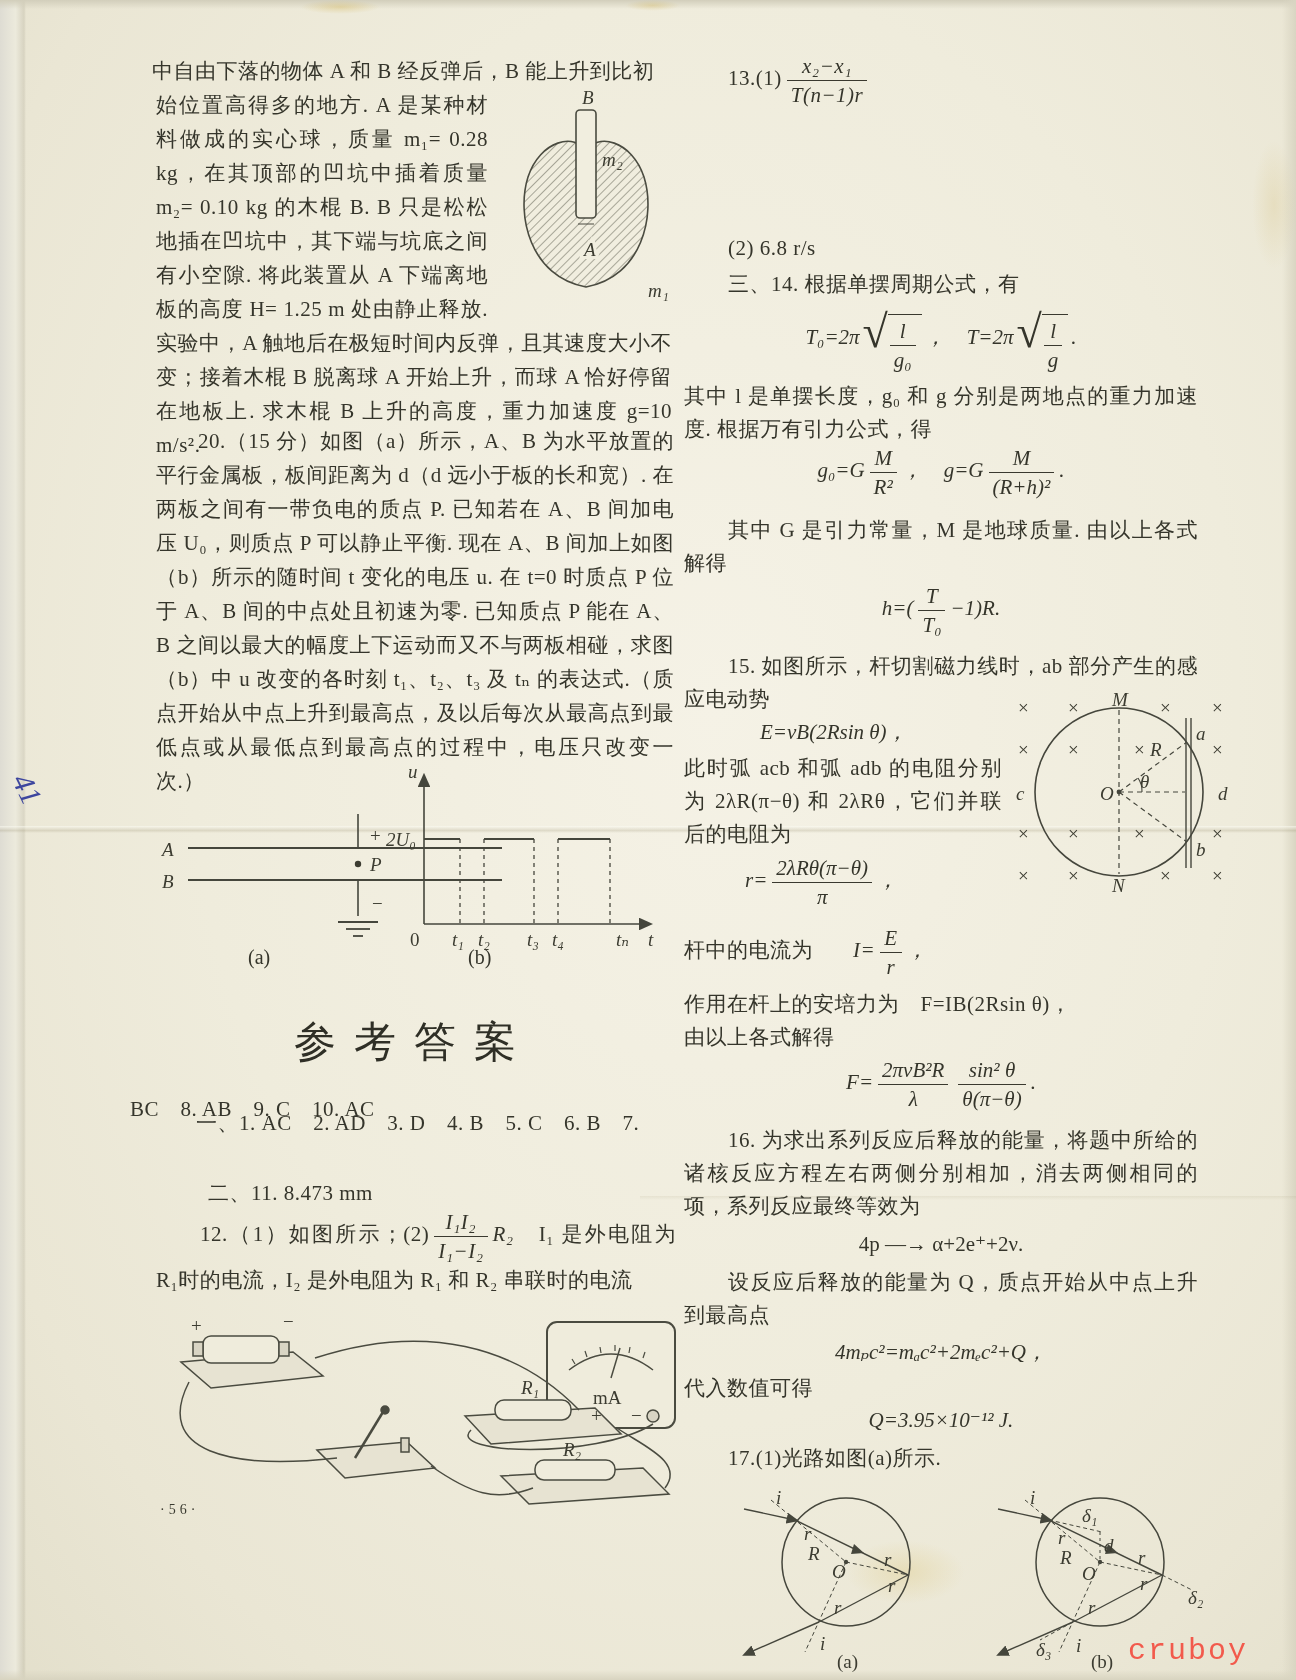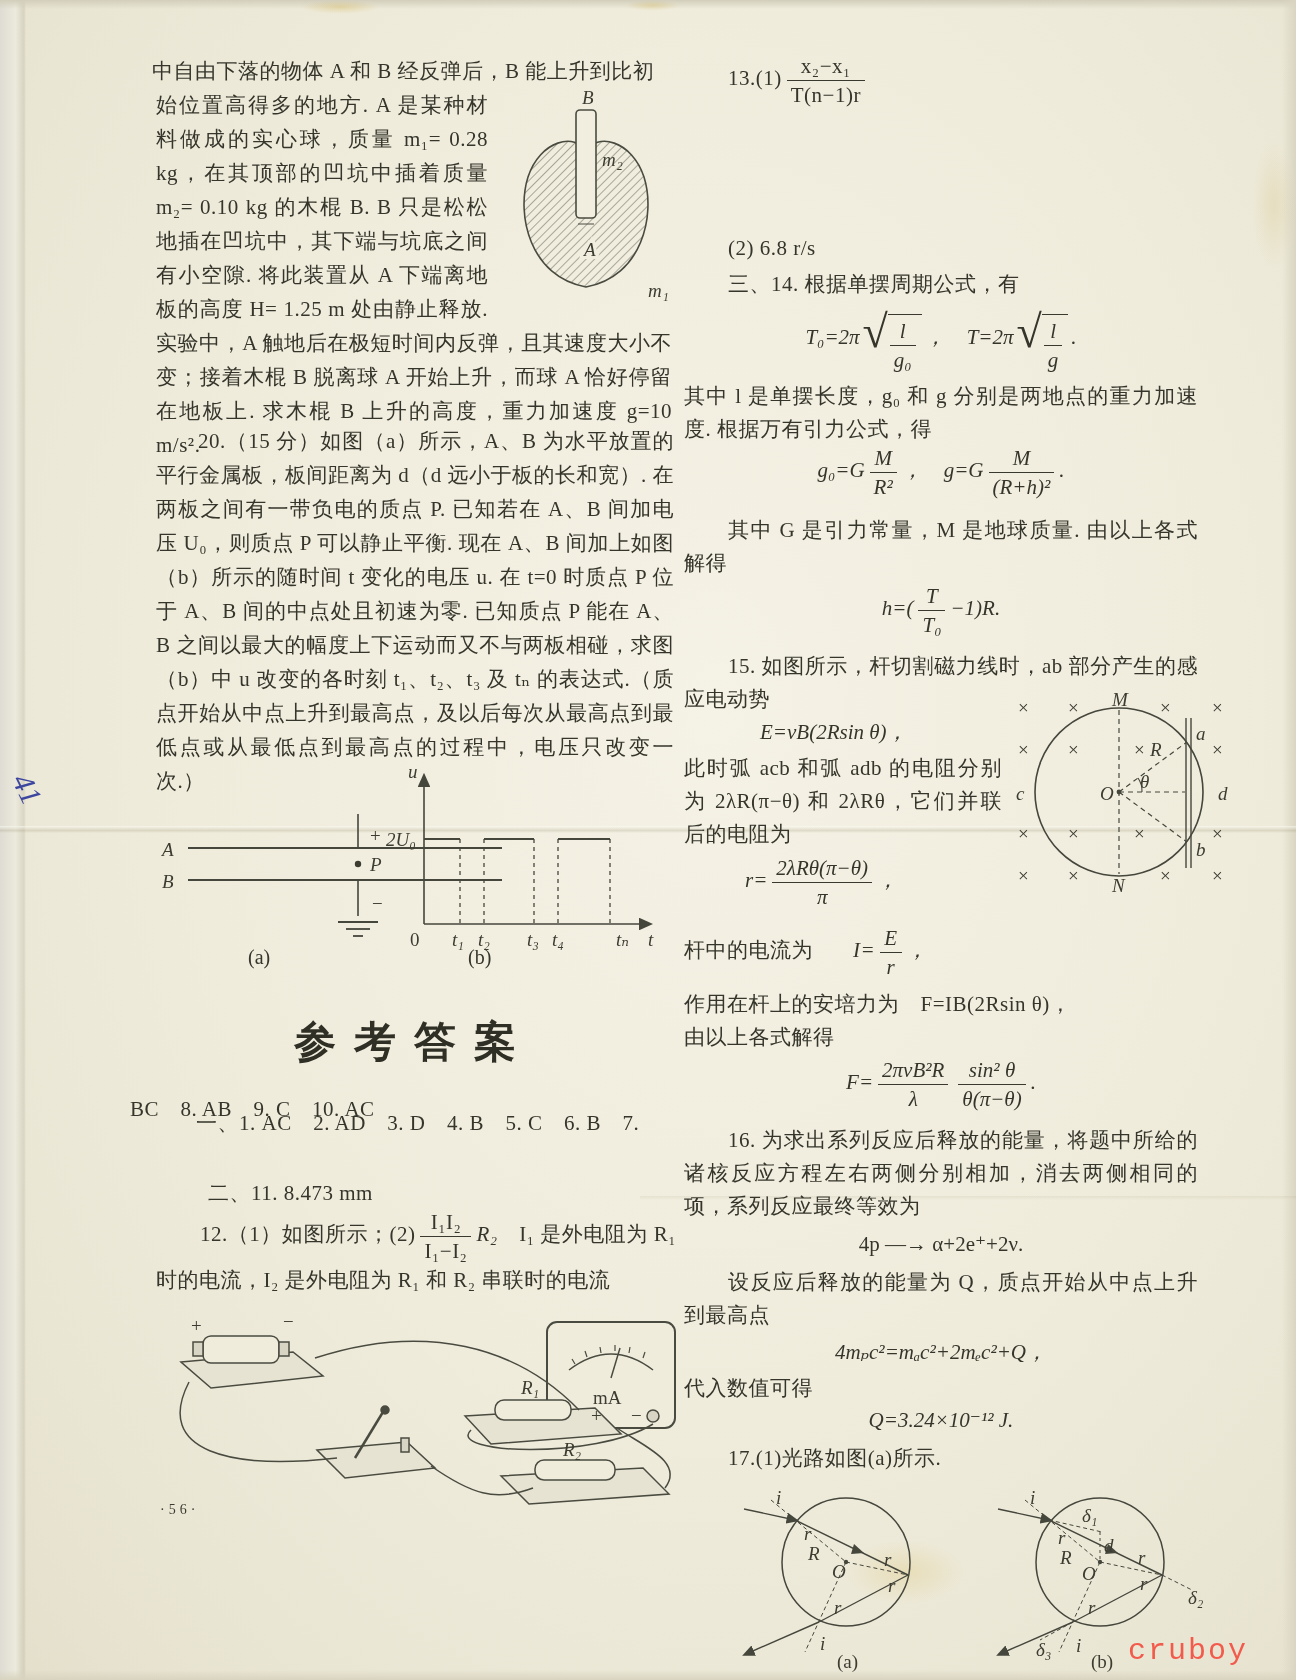--- a/index.html
+++ b/index.html
@@ -5,21 +5,21 @@
   html,body{margin:0;padding:0}
   body{width:1296px;height:1680px;position:relative;overflow:hidden;
        font-family:"Liberation Serif","DejaVu Serif",serif;
        background:radial-gradient(ellipse at 55% 42%, #f5f2e6 0%, #efecdc 52%, #eae6d4 80%, #e3dfcb 100%);}
   .abs{position:absolute}
   .t{font-size:21px;line-height:34px;color:#35352b;text-align:justify;letter-spacing:.5px}
   .rt{line-height:33px}
   .ind{text-indent:2em}
   .ctr{text-align:center}
   .math{font-family:"Liberation Serif","DejaVu Serif",serif;font-style:italic}
-  .frac{display:inline-block;vertical-align:middle;text-align:center;margin:0 5px;line-height:1.15}
+  .frac{display:inline-block;vertical-align:middle;text-align:center;margin:0 5px;font-style:italic;line-height:1.15}
   .frac .fn{display:block;padding:0 4px 2px;border-bottom:1.5px solid #3a392f}
   .frac .fd{display:block;padding:2px 4px 0}
   .sqrt{display:inline-flex;align-items:flex-start;vertical-align:middle;margin:0 3px}
   .sqrt .rad{font-style:normal;font-size:46px;line-height:40px;transform:translateY(6px)}
   .sqrt .inner{border-top:1.6px solid #3a392f;padding:4px 6px 0 2px;margin-top:8px}
   .formula{font-size:21px;color:#35352b}
   svg{overflow:visible}
   svg text{font-family:"Liberation Serif","DejaVu Serif",serif;fill:#3c3c31;font-size:19px}
   .cap{font-size:20px;color:#35352b}
   .edge{pointer-events:none}
@@ -101,21 +101,21 @@
   <line x1="224" y1="95" x2="224" y2="180" stroke="#45463c" stroke-width="1.3" stroke-dasharray="4 4"></line>
   <text x="24" y="202">0</text>
   <text x="66" y="202" font-style="italic">t₁</text>
   <text x="92" y="202" font-style="italic">t₂</text>
   <text x="141" y="202" font-style="italic">t₃</text>
   <text x="166" y="202" font-style="italic">t₄</text>
   <text x="230" y="202" font-style="italic">tₙ</text>
 </svg>
 <div class="abs cap" style="left:468px;top:946px">(b)</div>
 
-<div class="abs" style="left:156px;top:1014px;width:516px;text-align:center;font-size:42px;font-weight:bold;letter-spacing:18px;color:#2f2f26">参考答案</div>
+<div class="abs" style="left:156px;top:1014px;width:516px;text-align:center;font-size:42px;font-weight:normal;letter-spacing:18px;color:#2f2f26">参考答案</div>
 
 <div class="abs t" style="left:144px;top:1106px;width:520px;text-indent:52px">一、1. AC　2. AD　3. D　4. B　5. C　6. B　7.</div>
 <div class="abs t" style="left:130px;top:1092px;width:520px">BC　8. AB　9. C　10. AC</div>
 <div class="abs t" style="left:156px;top:1176px;width:520px;text-indent:52px">二、11. 8.473 mm</div>
 
 <div class="abs t" style="left:156px;top:1210px;width:520px">
   <span style="display:inline-block;width:44px"></span><span>12.（1）如图所示；(2)</span><span class="frac"><span class="fn">I₁I₂</span><span class="fd">I₁−I₂</span></span><span class="math">R₂</span><span>　I₁ 是外电阻为 R₁</span><span>时的电流，I₂ 是外电阻为 R₁ 和 R₂ 串联时的电流</span>
 </div>
 
 <svg class="abs" style="left:165px;top:1312px" width="522" height="196" viewBox="0 0 522 196">
@@ -245,21 +245,21 @@
 
 <div class="abs formula math ctr" style="left:684px;top:1058px;width:514px">
   <span>F=</span><span class="frac"><span class="fn">2πvB²R</span><span class="fd">λ</span></span><span class="frac"><span class="fn">sin² θ</span><span class="fd">θ(π−θ)</span></span><span>.</span>
 </div>
 
 <div class="abs t rt" style="left:684px;top:1124px;width:514px;text-indent:44px">16. 为求出系列反应后释放的能量，将题中所给的诸核反应方程左右两侧分别相加，消去两侧相同的项，系列反应最终等效为</div>
 <div class="abs formula ctr" style="left:684px;top:1232px;width:514px">4p —→ α+2e⁺+2ν.</div>
 <div class="abs t rt" style="left:684px;top:1266px;width:514px;text-indent:44px">设反应后释放的能量为 Q，质点开始从中点上升到最高点</div>
 <div class="abs formula math ctr" style="left:684px;top:1338px;width:514px">4mₚc²=mₐc²+2mₑc²+Q，</div>
 <div class="abs t rt" style="left:684px;top:1372px;width:514px">代入数值可得</div>
-<div class="abs formula math ctr" style="left:684px;top:1408px;width:514px">Q=3.24×10⁻¹² J.</div>
+<div class="abs formula math ctr" style="left:684px;top:1408px;width:514px">Q=3.95×10⁻¹² J.</div>
 <div class="abs t rt" style="left:684px;top:1442px;width:514px;text-indent:44px">17.(1)光路如图(a)所示.</div>
 
 <svg class="abs" style="left:742px;top:1478px" width="215" height="190" viewBox="0 0 215 190">
   <defs>
       <marker id="arrA" markerWidth="9" markerHeight="8" refX="6" refY="4" orient="auto">
         <path d="M0,0 L9,4 L0,8 Z" fill="#45463c"></path>
       </marker>
     </defs>
   <circle cx="104" cy="84" r="64" fill="none" stroke="#45463c" stroke-width="1.5"></circle>
   <line x1="2" y1="31" x2="53" y2="42" stroke="#45463c" stroke-width="1.4" marker-end="url(#arrA)"></line>

